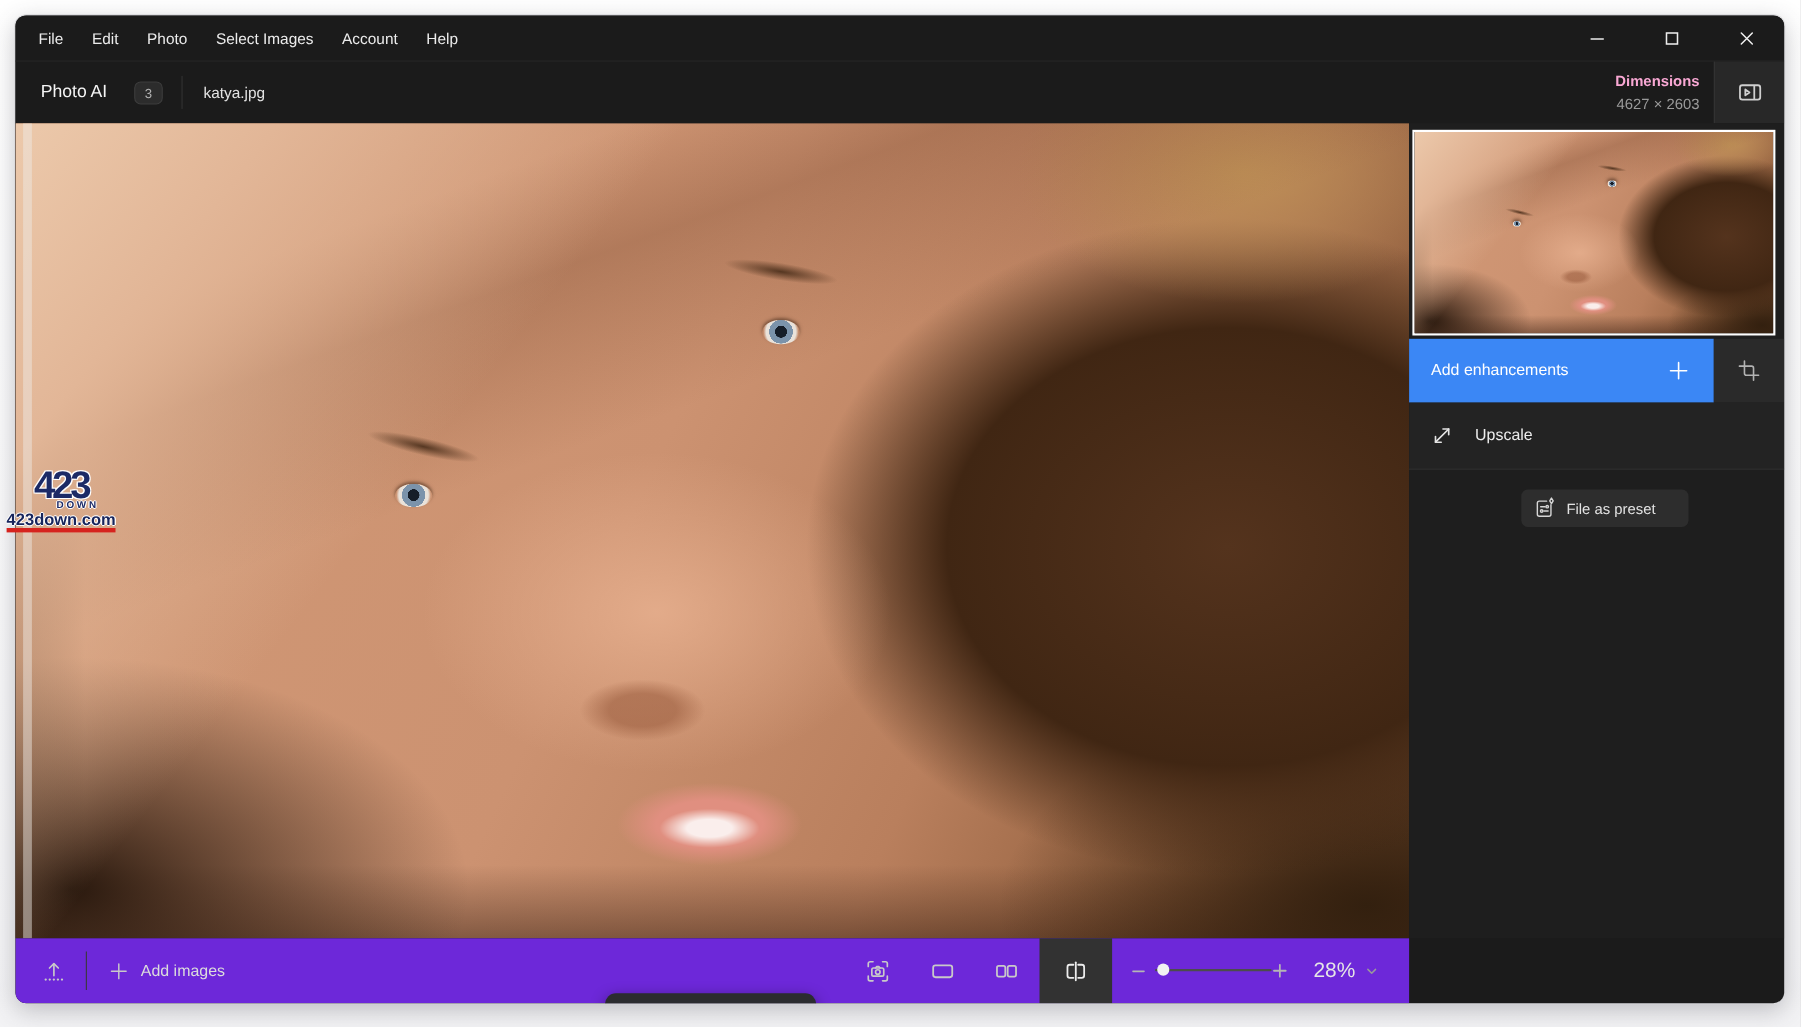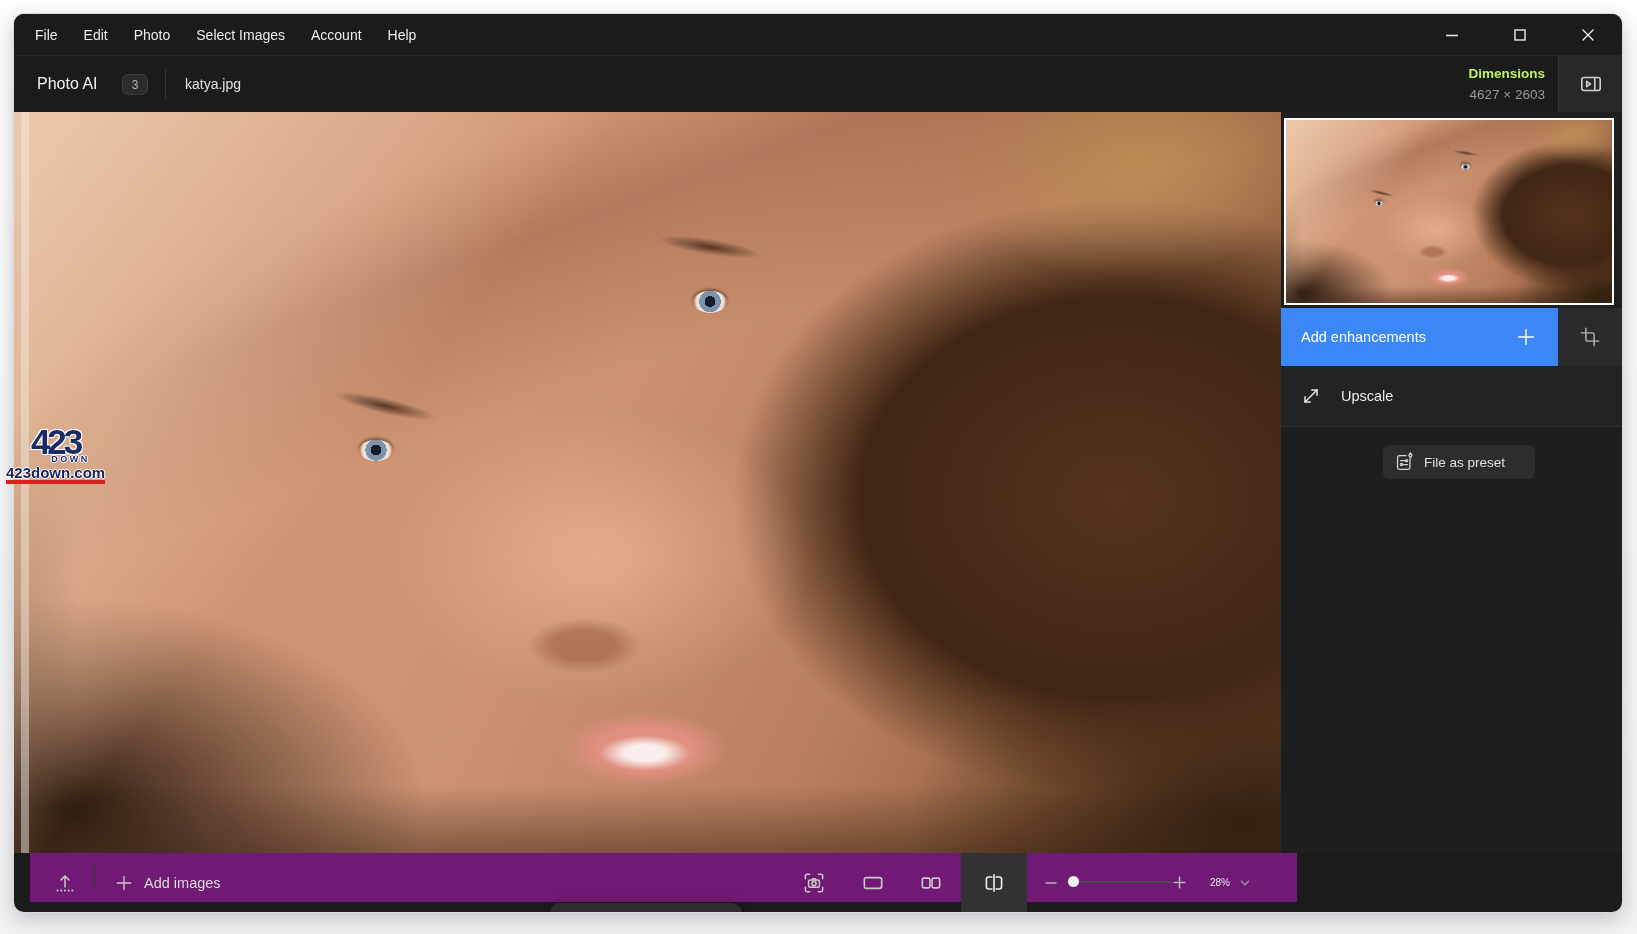--- a/index.html
+++ b/index.html
@@ -19,21 +19,21 @@
   .win-btn { width:28px; height:28px; display:flex; align-items:center; justify-content:center; }
 
   
   .header { position:absolute; left:0; top:41px; width:100%; height:57px; background:#1b1b1b; border-top:1px solid #262626; }
   .app-title { position:absolute; left:23px; top:0; height:100%; display:flex; align-items:center; font-size:16px; color:#f5f5f5; }
   .count-badge { position:absolute; left:108px; top:18px; min-width:26px; height:21px; padding:0 6px; border-radius:6px;
     background:#2c2c2c; border:1px solid #3c3c3c; color:#b3b3b3; font-size:12px; display:flex; align-items:center; justify-content:center; }
   .hdr-divider { position:absolute; left:151px; top:13px; bottom:13px; width:1px; background:#333; }
   .file-tab { position:absolute; left:171px; top:0; height:100%; display:flex; align-items:center; font-size:14px; color:#e3e3e3; }
   .dims { position:absolute; right:77px; top:8px; text-align:right; line-height:1.55; }
-  .dims-label { font-size:13.5px; font-weight:700; color:#bef264; }
+  .dims-label { font-size:13.5px; font-weight:700; color:#f9a8d4; }
   .dims-value { font-size:13.5px; color:#9a9a9a; }
   .panel-toggle-cell { position:absolute; left:1544px; top:0; bottom:0; width:64px; background:#282828; border-left:1px solid #333;
     display:flex; align-items:center; justify-content:center; }
 
   
   .main { position:absolute; left:0; top:98px; width:100%; height:731px; }
   .canvas { position:absolute; left:0; top:0; width:1267px; height:741px; background:#141414; overflow:hidden; }
   .split-strip { position:absolute; left:7px; top:0; bottom:0; width:8px; background:rgba(238,234,230,.48); z-index:5; }
 
   
@@ -86,31 +86,31 @@
   .upscale-row { position:absolute; left:0; top:254px; width:341px; height:61px; background:#232323; border-bottom:1px solid #2f2f2f; display:flex; align-items:center; }
   .upscale-icon { margin-left:18px; }
   .upscale-label { margin-left:18px; font-size:14.5px; color:#ececec; }
   .preset-btn { position:absolute; left:102px; top:333px; width:152px; height:34px; background:#2d2d2d; border-radius:6px;
     display:flex; align-items:center; }
   .preset-icon { margin-left:10px; }
   .preset-label { margin-left:9px; font-size:13.5px; color:#e2e2e2; white-space:nowrap; }
 
   
   .bottombar { position:absolute; left:0; top:839px; width:100%; height:59px; }
-  .bb-left { position:absolute; left:0; top:0; width:1267px; height:49px; background:#701a75;margin-left:16px; }
+  .bb-left { position:absolute; left:0; top:0; width:1267px; height:59px; background:#6d28d9; }
   .bb-right { position:absolute; left:1267px; top:0; width:341px; height:59px; background:#262626; border-left:1px solid #323232; }
   .bb-divider { position:absolute; top:12px; bottom:12px; width:1px; background:#383838; }
   .icon-btn { position:absolute; top:0; height:59px; display:flex; align-items:center; justify-content:center; }
   .sel-view-bg { position:absolute; left:931px; top:0; width:66px; height:59px; background:#323232; }
   .add-images { position:absolute; left:84px; top:0; height:59px; display:flex; align-items:center; gap:10px; }
   .add-images-label { font-size:14.5px; color:#dcdcdc; }
   .slider-track { position:absolute; left:1036px; top:28px; width:106px; height:2px; background:#4c4c4c; border-radius:1px; }
   .slider-knob { position:absolute; left:1038px; top:23px; width:11px; height:11px; border-radius:50%; background:#f2f2f2; }
   .zoom-group { position:absolute; left:1180px; top:0; height:59px; display:flex; align-items:center; gap:8px; }
-  .zoom-label { font-size:10px; color:#e6e6e6; }
+  .zoom-label { font-size:19px; color:#e6e6e6; }
   .export-btn { position:absolute; left:68px; top:0; height:59px; display:flex; align-items:center; gap:13px; }
   .export-label { font-size:14.5px; font-weight:500; color:#ededed; }
 </style>
 </head>
 <body>
 
 <div class="stage">
 
   <div class="window">
 

